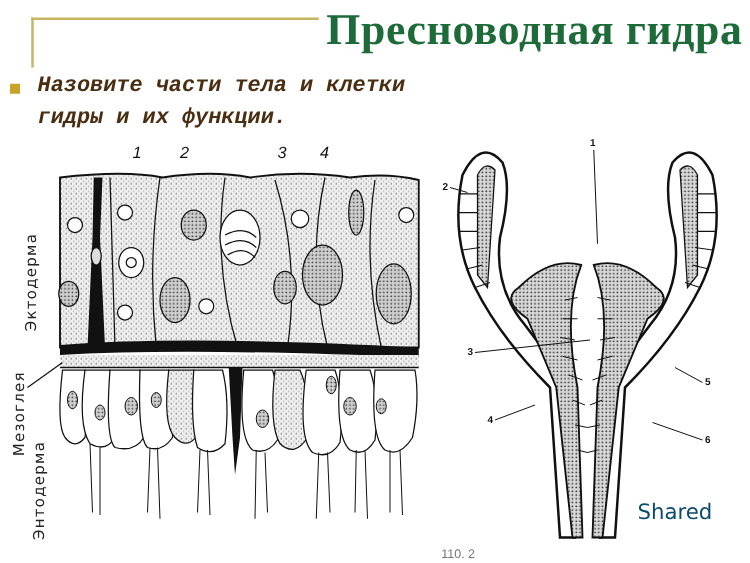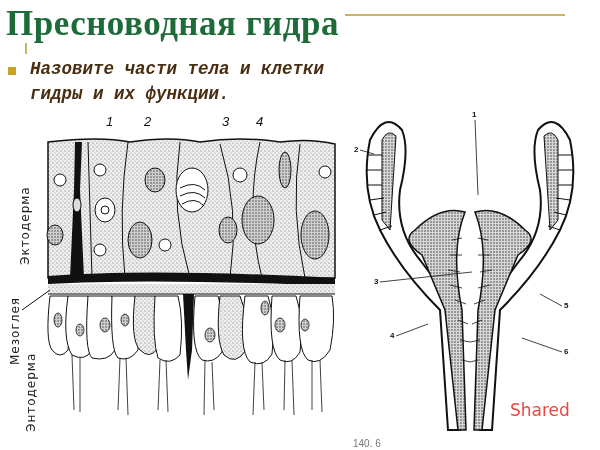--- a/index.html
+++ b/index.html
@@ -10,21 +10,21 @@
     }
     .deco-vline {
       position: absolute; left: 25px; top: 14px; width: 2px; height: 40px;
       background: #c8b560;
     }
     .deco-hline {
       position: absolute; left: 25px; top: 14px; width: 540px; height: 2px;
       background: #c8b560;
     }
     .title {
-      position: absolute; left: 0; top: 2px; width: 600px; text-align: left;
+      position: absolute; left: 0; top: 2px; width: 600px; text-align: right;
       font-family: "Liberation Serif", serif; font-weight: bold; font-size: 35px;
       color: #1e6b3a; letter-spacing: 0.5px; line-height: 44px;
     }
     .title span { background: #ffffff; padding: 0 6px; }
     .bullet-row { position: absolute; left: 8px; top: 57px; width: 340px; }
     .bullet-square {
       position: absolute; left: 0; top: 10px; width: 8px; height: 8px; background: #c9a227;
     }
     .bullet-text {
       position: absolute; left: 22px; top: 0; width: 320px;
@@ -40,21 +40,21 @@
     .num {
       position: absolute; font-family: "Liberation Sans", sans-serif; font-style: italic;
       font-size: 13px; color: #111;
     }
     .num-small {
       position: absolute; font-family: "Liberation Sans", sans-serif; font-weight: bold;
       font-size: 8px; color: #111;
     }
     .watermark {
       position: absolute; left: 510px; top: 400px;
-      font-family: "DejaVu Sans", sans-serif; font-size: 17px; color: #ef4444;
+      font-family: "DejaVu Sans", sans-serif; font-size: 17px; color: #0c4a6e;
     }
     .caption {
       position: absolute; left: 353px; top: 438px;
       font-family: "Liberation Sans", sans-serif; font-size: 10px; color: #777;
     }
   </style>
 </head>
 <body>
 
 <div class="deco-vline"></div>
@@ -234,13 +234,13 @@
   </svg>
   <div class="num-small" style="left:132px;top:0px;">1</div>
   <div class="num-small" style="left:14px;top:35px;">2</div>
   <div class="num-small" style="left:34px;top:167px;">3</div>
   <div class="num-small" style="left:50px;top:221px;">4</div>
   <div class="num-small" style="left:224px;top:191px;">5</div>
   <div class="num-small" style="left:224px;top:237px;">6</div>
 </div>
 
 <div class="watermark">Shared</div>
-<div class="caption">140. 6</div>
+<div class="caption">110. 2</div>
 
 </body></html>

